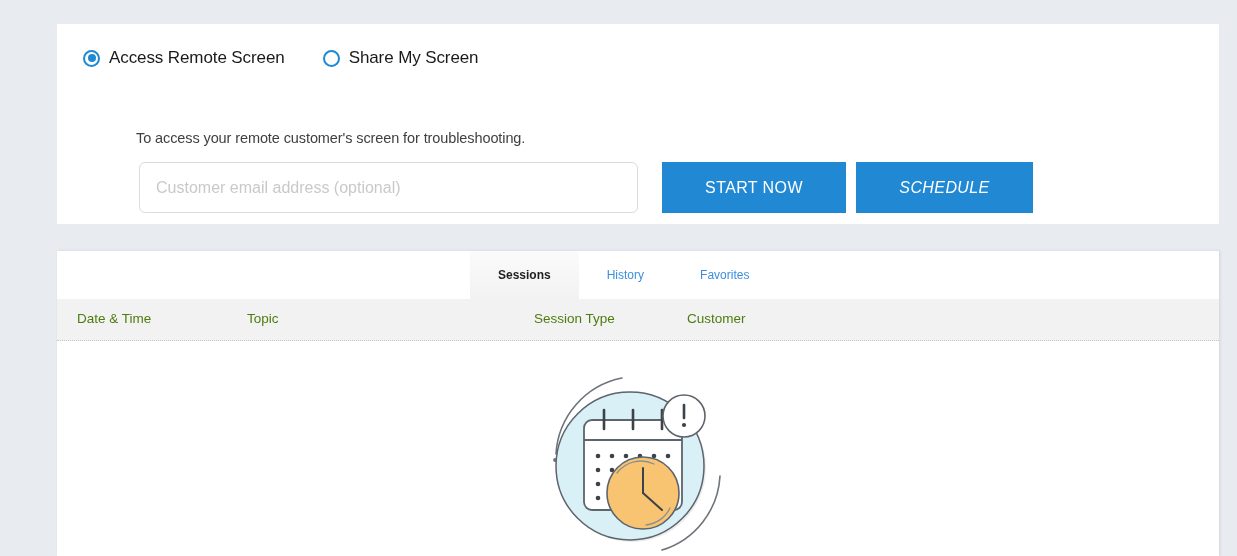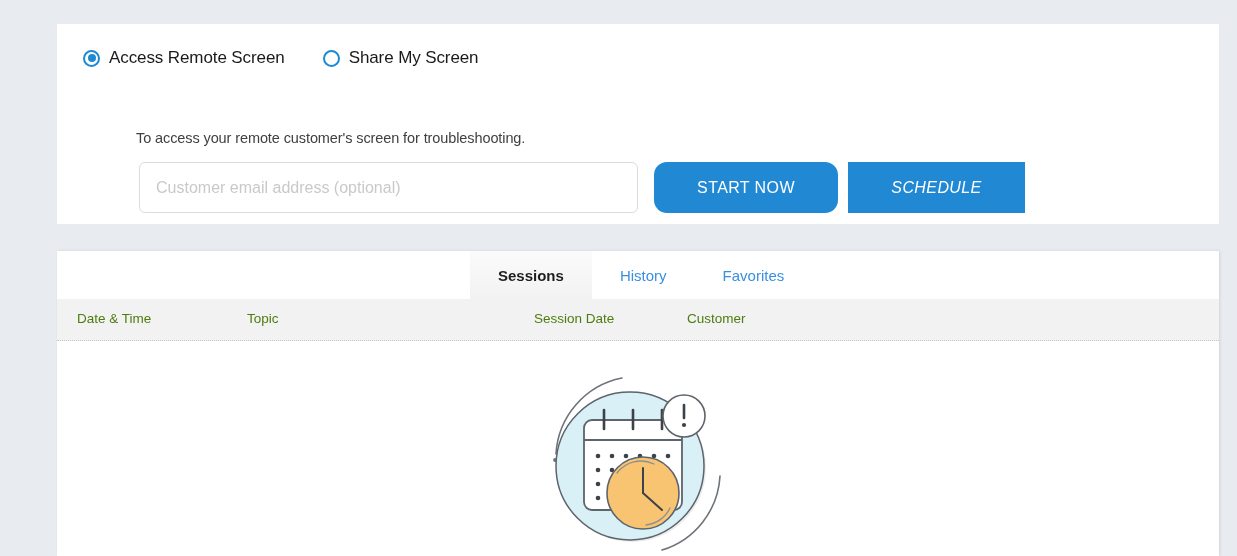--- a/index.html
+++ b/index.html
@@ -108,21 +108,21 @@
     box-sizing: border-box;
     background: #2189d4;
     border: none;
     color: #ffffff;
     font-size: 16px;
     font-family: "Liberation Sans", sans-serif;
     letter-spacing: 0.4px;
     cursor: pointer;
     padding: 0 20px;
   }
-  #start-now-button { width: 184px; margin-left: 16px; border-radius: 13px; }
+  #start-now-button { width: 184px; margin-left: 24px; }
   #schedule-button  { width: 177px; margin-left: 10px; font-style: italic; }
 
   
   #sessions-card {
     left: 57px;
     top: 251px;
     width: 1162px;
     height: 305px;
     box-shadow: 1px 0 3px rgba(0,0,0,0.10);
     overflow: hidden;
@@ -134,21 +134,21 @@
     background: #ffffff;
     display: flex;
     align-items: stretch;
     padding-left: 413px;
   }
   .tab {
     display: flex;
     align-items: center;
     justify-content: center;
     padding: 12px 28px;
-    font-size: 15px;
+    font-size: 12px;
     color: #3b8fe0;
     cursor: pointer;
     user-select: none;
   }
   .tab.active {
     background: #f4f4f4;
     color: #1f1f1f;
     font-weight: bold;
     background-image: linear-gradient(to bottom, #fbfbfb 0%, #f2f2f2 100%);
   }
@@ -212,21 +212,21 @@
 
   <div class="tab-bar">
     <div class="tab active">Sessions</div>
     <div class="tab">History</div>
     <div class="tab">Favorites</div>
   </div>
 
   <div class="table-header">
     <div class="th" style="left:20px">Date &amp; Time</div>
     <div class="th" style="left:190px">Topic</div>
-    <div class="th" style="left:477px">Session Date</div>
+    <div class="th" style="left:477px">Session Type</div>
     <div class="th" style="left:630px">Customer</div>
   </div>
 
   <div class="table-body">
     <div class="empty-illustration">
       <svg viewBox="0 0 192 192" width="192" height="192" aria-hidden="true">
         <defs>
           <clipPath id="clockClip">
               <circle cx="101" cy="125" r="36"></circle>
             </clipPath>

